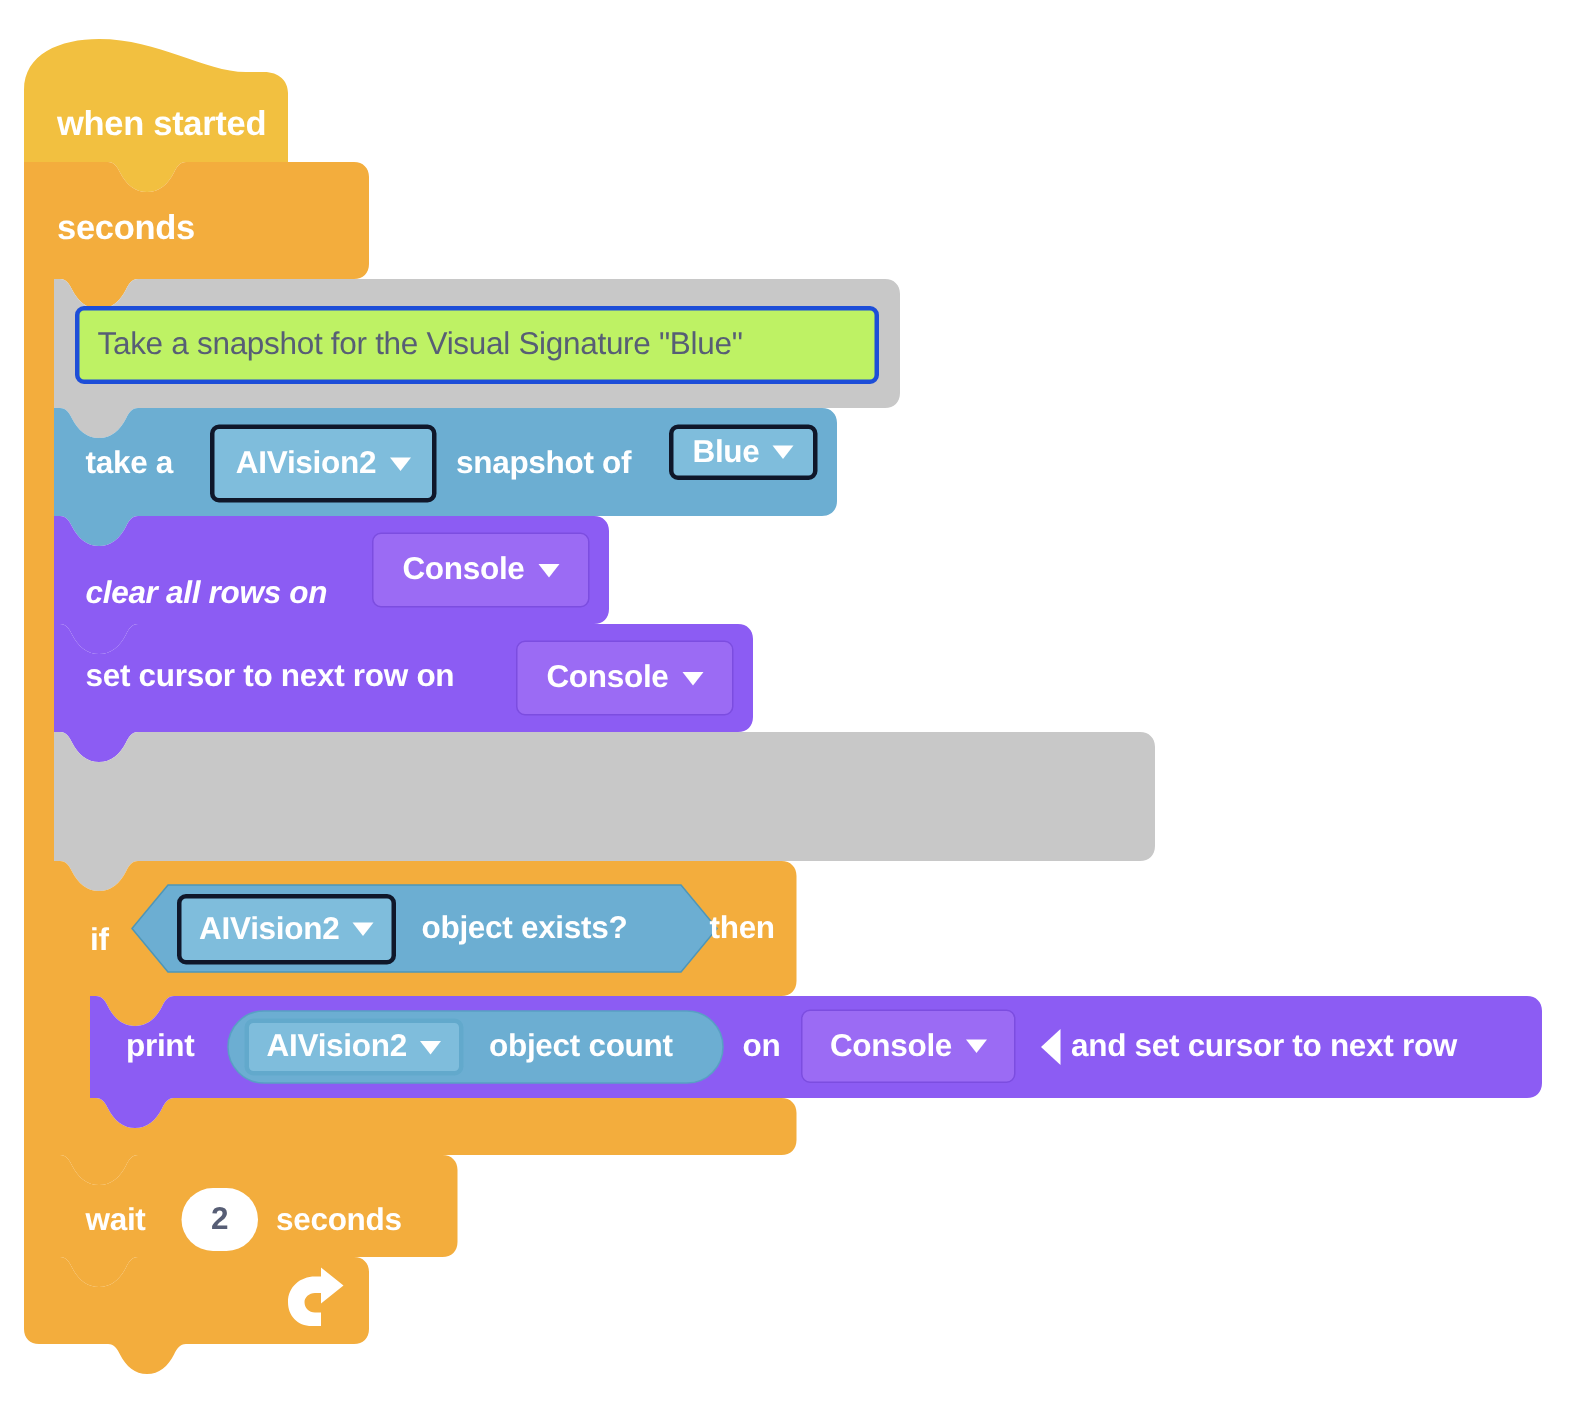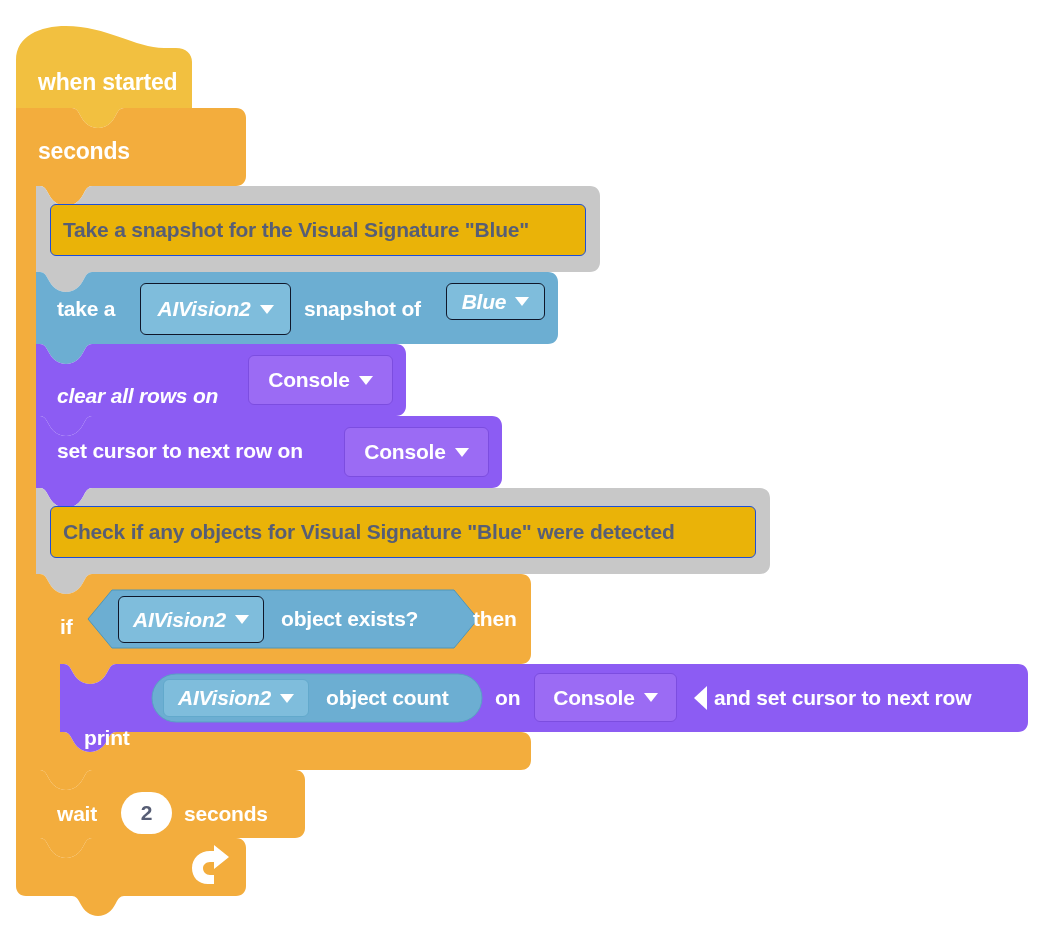--- a/index.html
+++ b/index.html
@@ -55,34 +55,33 @@
     border-left: 7px solid transparent;
     border-right: 7px solid transparent;
     border-top: 9px solid #ffffff;
   }
   .field-purple {
     background: #9B6BF4;
     border: 1px solid #7C4DE0;
   }
   .field-blue {
     background: #7FBDDC;
-    border: 1px solid #0f172a;
-    font-style: italic;
+    border: 3px solid #0f172a;
   }
   .comment-box {
     position: absolute;
-    background: #eab308;
-    border: 1px solid #1d4ed8;
+    background: #bef264;
+    border: 3px solid #1d4ed8;
     border-radius: 6px;
     box-sizing: border-box;
     display: flex;
     align-items: center;
     padding-left: 12px;
     font-family: "Liberation Sans", sans-serif;
-    font-weight: bold;
+    font-weight: normal;
     color: #575E75;
     white-space: nowrap;
     letter-spacing: -0.2px;
   }
   .num-field {
     position: absolute;
     background: #ffffff;
     border-radius: 999px;
     box-sizing: border-box;
     display: flex;
@@ -349,31 +348,30 @@
     <span>Console</span>
     <span class="caret"></span>
   </div>
 
   <div class="lbl" style="left:57px; top:440px; font-size:21px;">set cursor to next row on</div>
   <div class="field field-purple" style="left:344px; top:427px; width:145px; height:50px; font-size:21px;">
     <span>Console</span>
     <span class="caret"></span>
   </div>
 
-  <div class="comment-box" style="left:50px; top:506px; width:706px; height:52px; font-size:21px;">Check if any objects for Visual Signature "Blue" were detected</div>
 
   <div class="lbl" style="left:60px; top:616px; font-size:21px;">if</div>
   <div class="field field-blue" style="left:118px; top:596px; width:146px; height:47px; font-size:21px; background:#7FBDDC;">
     <span>AIVision2</span>
     <span class="caret"></span>
   </div>
   <div class="lbl" style="left:281px; top:608px; font-size:21px;">object exists?</div>
   <div class="lbl" style="left:473px; top:608px; font-size:21px;">then</div>
 
-  <div class="lbl" style="left:84px; top:687px; font-size:21px;margin-top:40px;">print</div>
+  <div class="lbl" style="left:84px; top:687px; font-size:21px;">print</div>
   <div class="field field-blue" style="left:163px; top:679px; width:146px; height:38px; font-size:21px; background:#7FBDDC; border-color:#62A9CC;">
     <span>AIVision2</span>
     <span class="caret"></span>
   </div>
   <div class="lbl" style="left:326px; top:687px; font-size:21px;">object count</div>
   <div class="lbl" style="left:495px; top:687px; font-size:21px;">on</div>
   <div class="field field-purple" style="left:534px; top:673px; width:143px; height:49px; font-size:21px;">
     <span>Console</span>
     <span class="caret"></span>
   </div>

